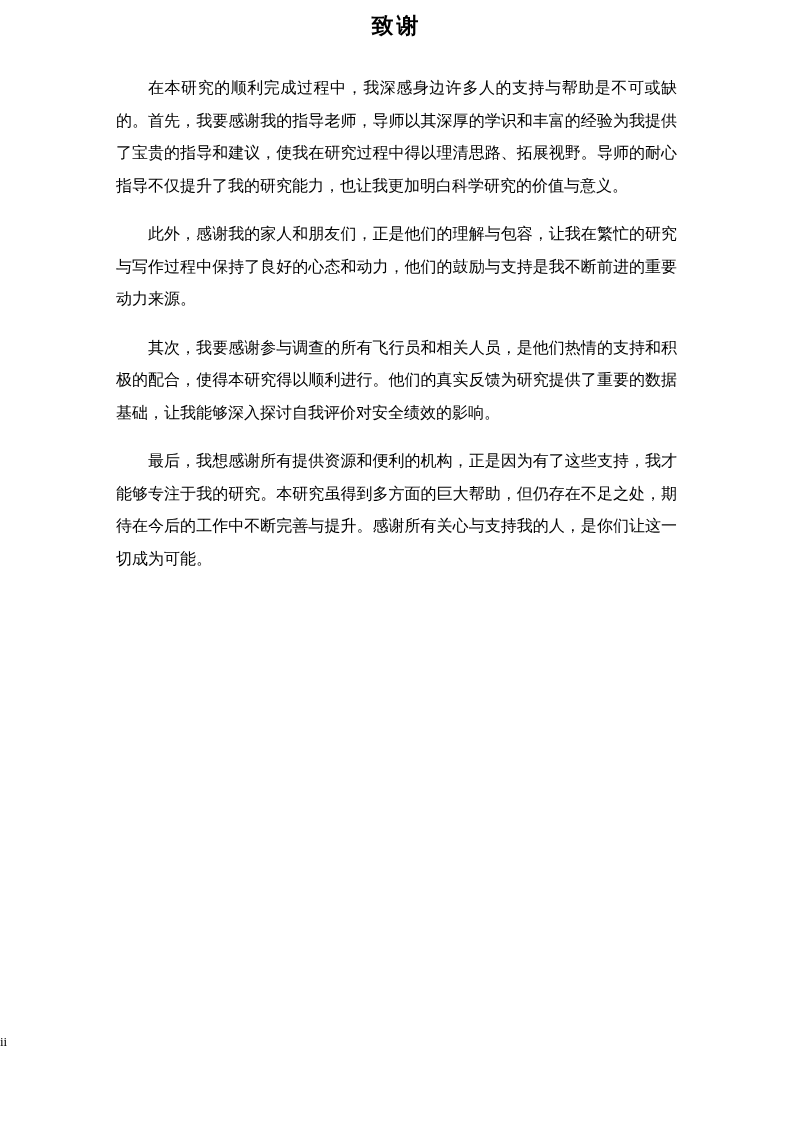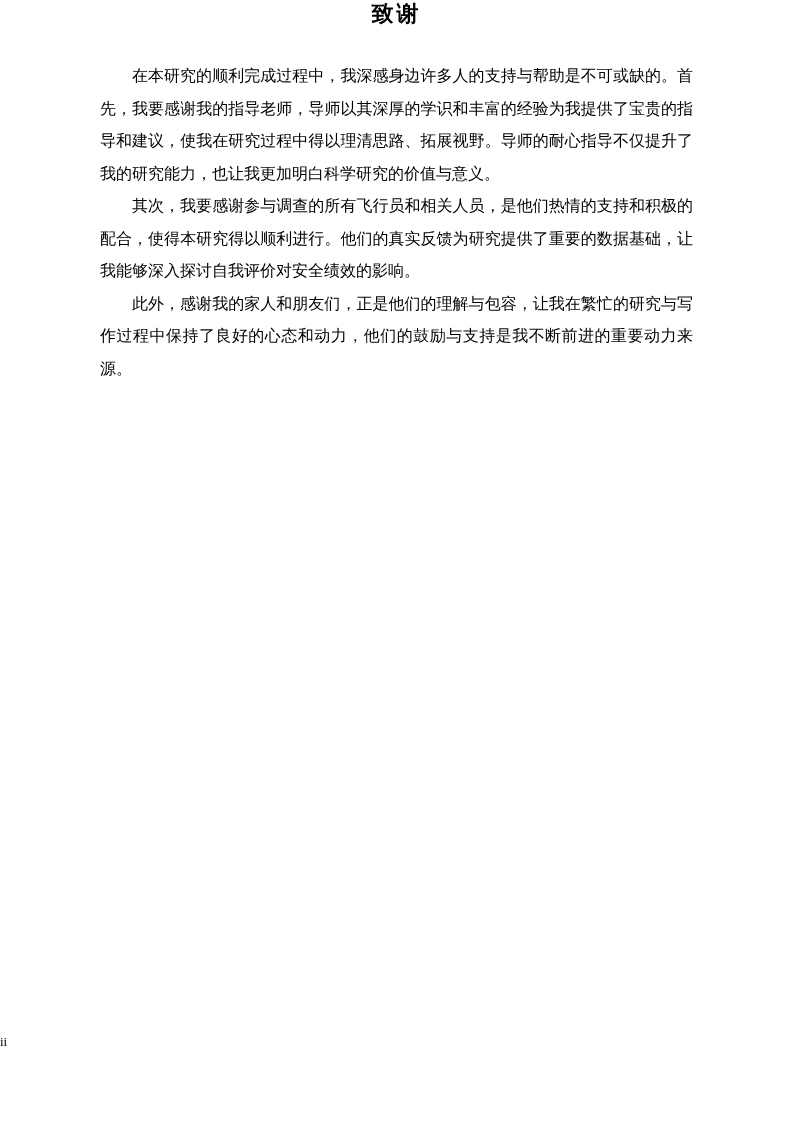--- a/index.html
+++ b/index.html
@@ -12,54 +12,55 @@
     width: 793px;
     height: 1122px;
     margin: 0 auto;
     background: #ffffff;
     color: #000000;
     font-family: "Liberation Serif", "DejaVu Serif", serif;
     overflow: hidden;
     box-sizing: border-box;
   }
   .doc-title {
-    margin: 0;
+    margin: 12px;
     text-align: center;
     font-size: 22px;
     font-weight: bold;
     letter-spacing: 3px;
     line-height: 28px;
     font-family: Liberation Serif, serif;
   }
   .doc-content {
     margin: 32px 100px 0 100px;
     font-size: 16px;
     line-height: 32.5px;
     text-align: justify;
     text-justify: inter-ideograph;
   }
   .doc-content p {
-    margin: 0;
+    margin: 16px;
     text-indent: 2em;
   }
   .page-number {
     position: absolute;
     left: 0;
     right: 0;
     bottom: 72px;
     font-size: 13px;
     line-height: 16px;
   }
 </style>
 </head>
 <body>
 
 <div class="doc-page">
   <h1 class="doc-title">致谢</h1>
 
   <div class="doc-content">
     <p>在本研究的顺利完成过程中，我深感身边许多人的支持与帮助是不可或缺的。首先，我要感谢我的指导老师，导师以其深厚的学识和丰富的经验为我提供了宝贵的指导和建议，使我在研究过程中得以理清思路、拓展视野。导师的耐心指导不仅提升了我的研究能力，也让我更加明白科学研究的价值与意义。</p>
+    <p>此外，感谢我的家人和朋友们，正是他们的理解与包容，让我在繁忙的研究与写作过程中保持了良好的心态和动力，他们的鼓励与支持是我不断前进的重要动力来源。</p>
     <p>其次，我要感谢参与调查的所有飞行员和相关人员，是他们热情的支持和积极的配合，使得本研究得以顺利进行。他们的真实反馈为研究提供了重要的数据基础，让我能够深入探讨自我评价对安全绩效的影响。</p>
-    <p>此外，感谢我的家人和朋友们，正是他们的理解与包容，让我在繁忙的研究与写作过程中保持了良好的心态和动力，他们的鼓励与支持是我不断前进的重要动力来源。</p>
+    <p>最后，我想感谢所有提供资源和便利的机构，正是因为有了这些支持，我才能够专注于我的研究。本研究虽得到多方面的巨大帮助，但仍存在不足之处，期待在今后的工作中不断完善与提升。感谢所有关心与支持我的人，是你们让这一切成为可能。</p>
   </div>
 
   <div class="page-number">ii</div>
 </div>
 
 </body></html>

